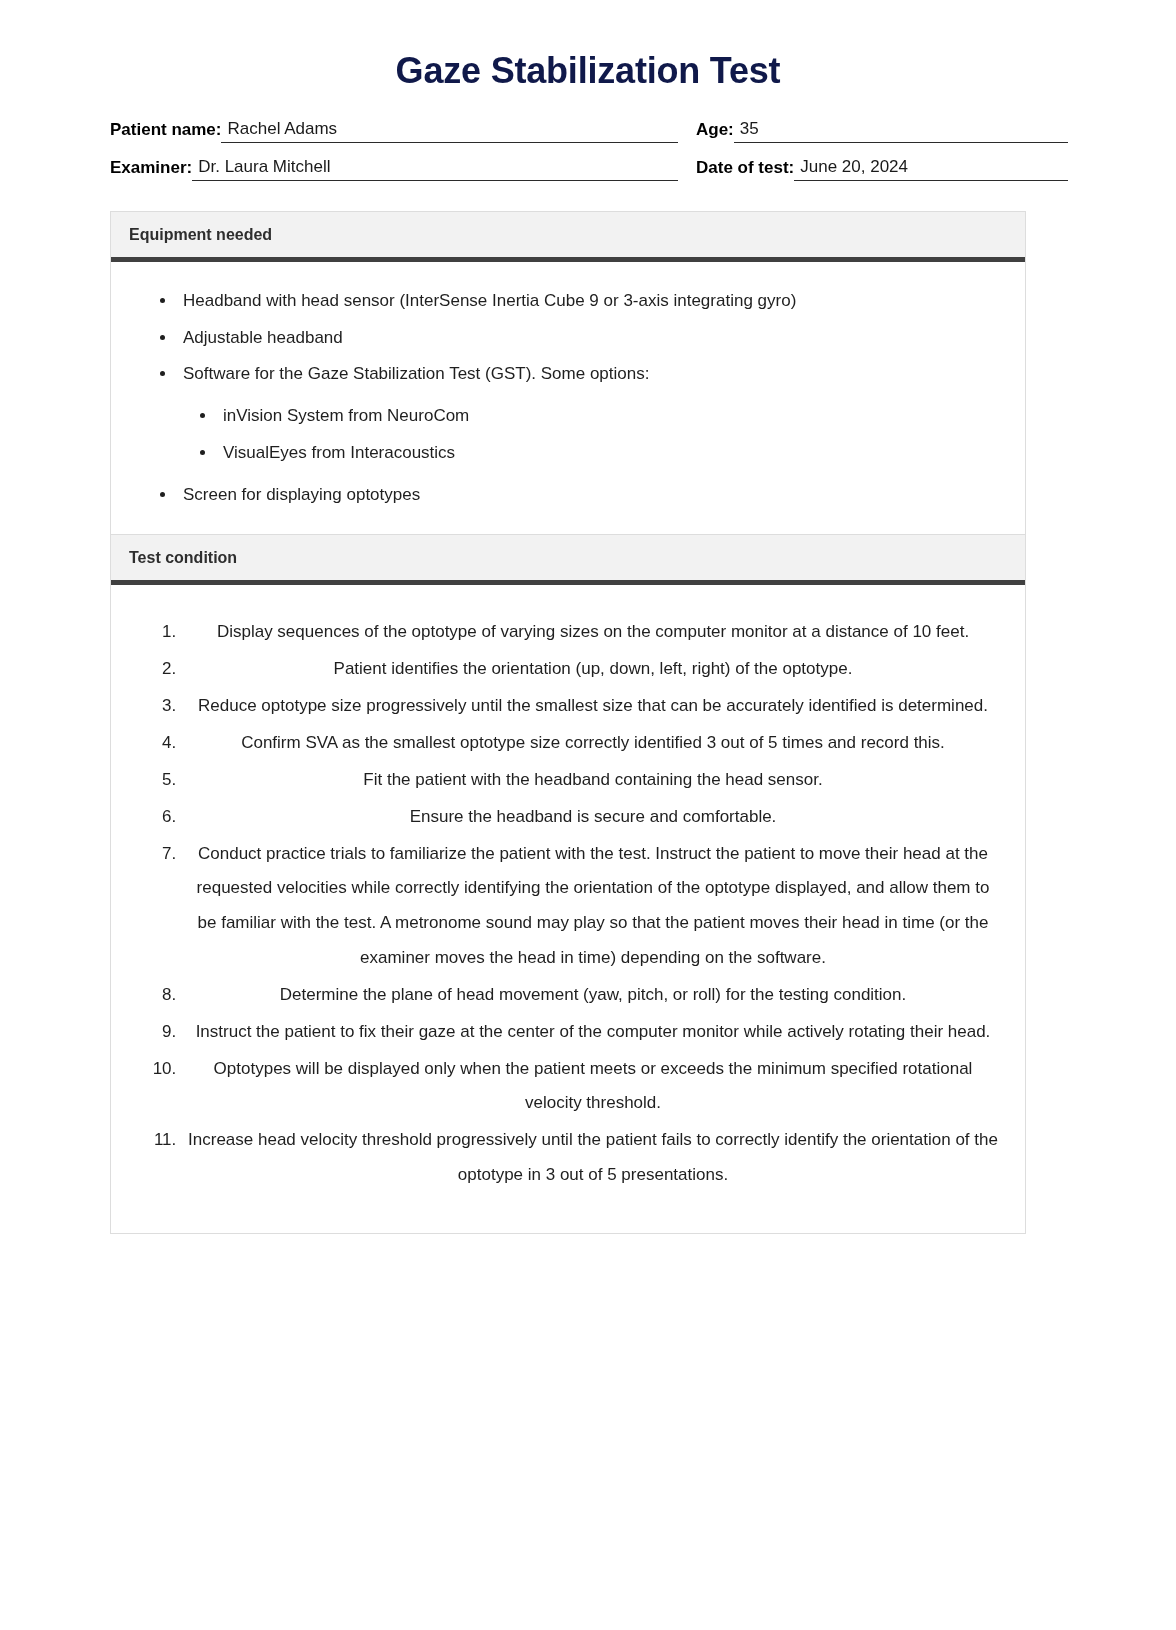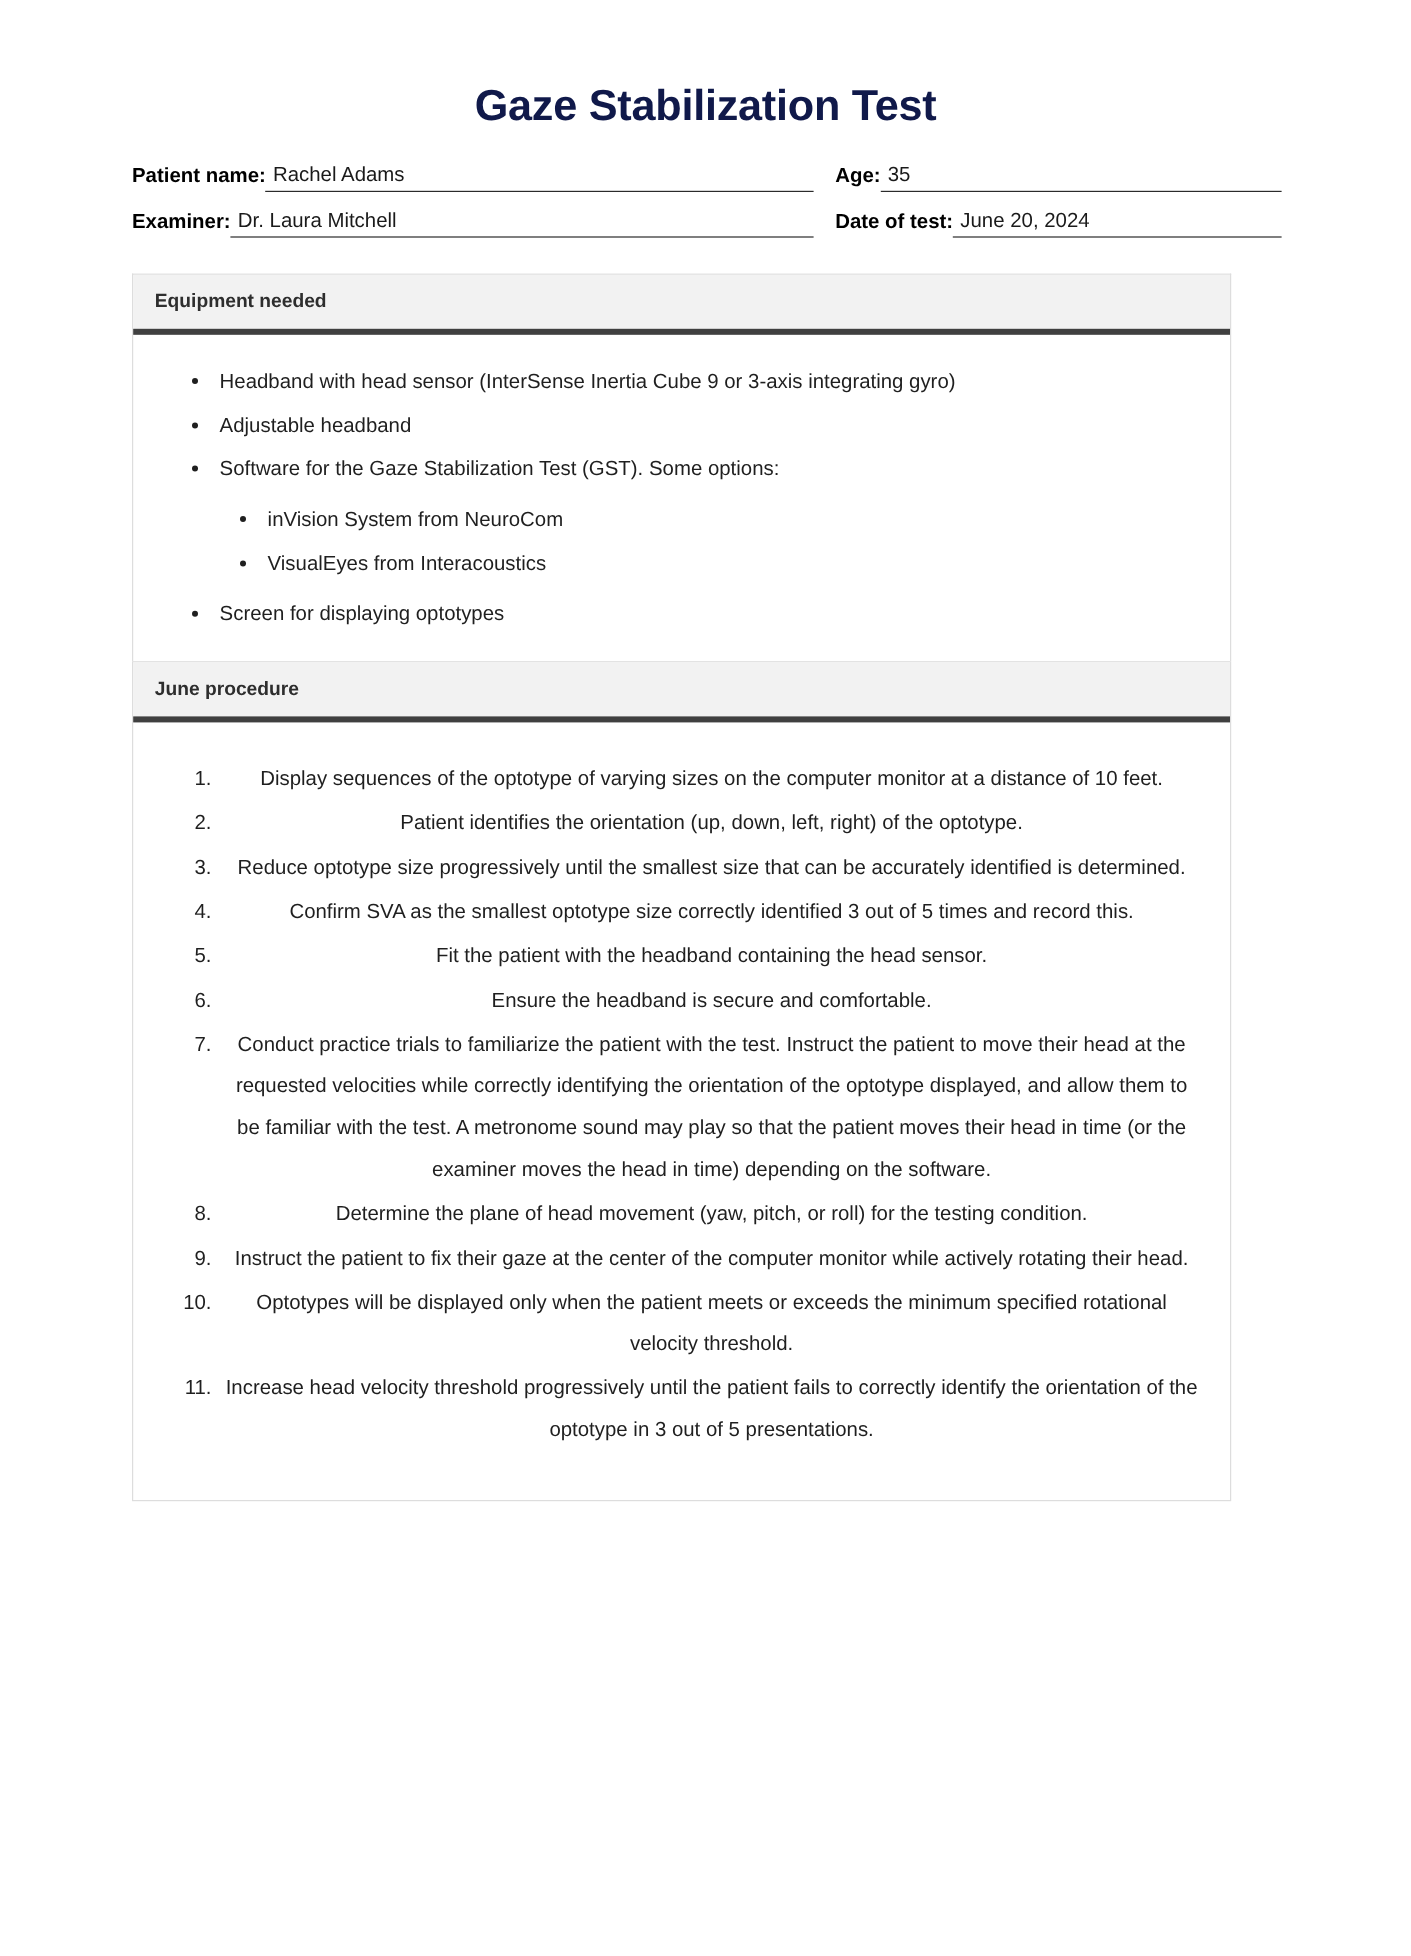--- a/index.html
+++ b/index.html
@@ -22,21 +22,21 @@
     padding: 0;
   }
 
   
   .doc-title {
     text-align: center;
     font-size: 36px;
     font-weight: bold;
     color: #10194a;
     letter-spacing: -0.2px;
-    margin: 17px;
+    margin: 0;
     padding-top: 50px;
     line-height: 1.15;
   }
 
   
   .form-block {
     margin: 28px 108px 0 110px;
   }
   .form-row {
     display: flex;
@@ -184,21 +184,21 @@
             <li>inVision System from NeuroCom</li>
             <li>VisualEyes from Interacoustics</li>
           </ul>
         </li>
         <li>Screen for displaying optotypes</li>
       </ul>
     </div>
   </div>
 
   <div class="panel last">
-    <div class="panel-header">June procedure</div>
+    <div class="panel-header">Test condition</div>
     <div class="panel-body proc-body">
       <ol class="steps">
         <li>Display sequences of the optotype of varying sizes on the computer monitor at a distance of 10 feet.</li>
         <li>Patient identifies the orientation (up, down, left, right) of the optotype.</li>
         <li>Reduce optotype size progressively until the smallest size that can be accurately identified is determined.</li>
         <li>Confirm SVA as the smallest optotype size correctly identified 3 out of 5 times and record this.</li>
         <li>Fit the patient with the headband containing the head sensor.</li>
         <li>Ensure the headband is secure and comfortable.</li>
         <li>Conduct practice trials to familiarize the patient with the test. Instruct the patient to move their head at the requested velocities while correctly identifying the orientation of the optotype displayed, and allow them to be familiar with the test. A metronome sound may play so that the patient moves their head in time (or the examiner moves the head in time) depending on the software.</li>
         <li>Determine the plane of head movement (yaw, pitch, or roll) for the testing condition.</li>

